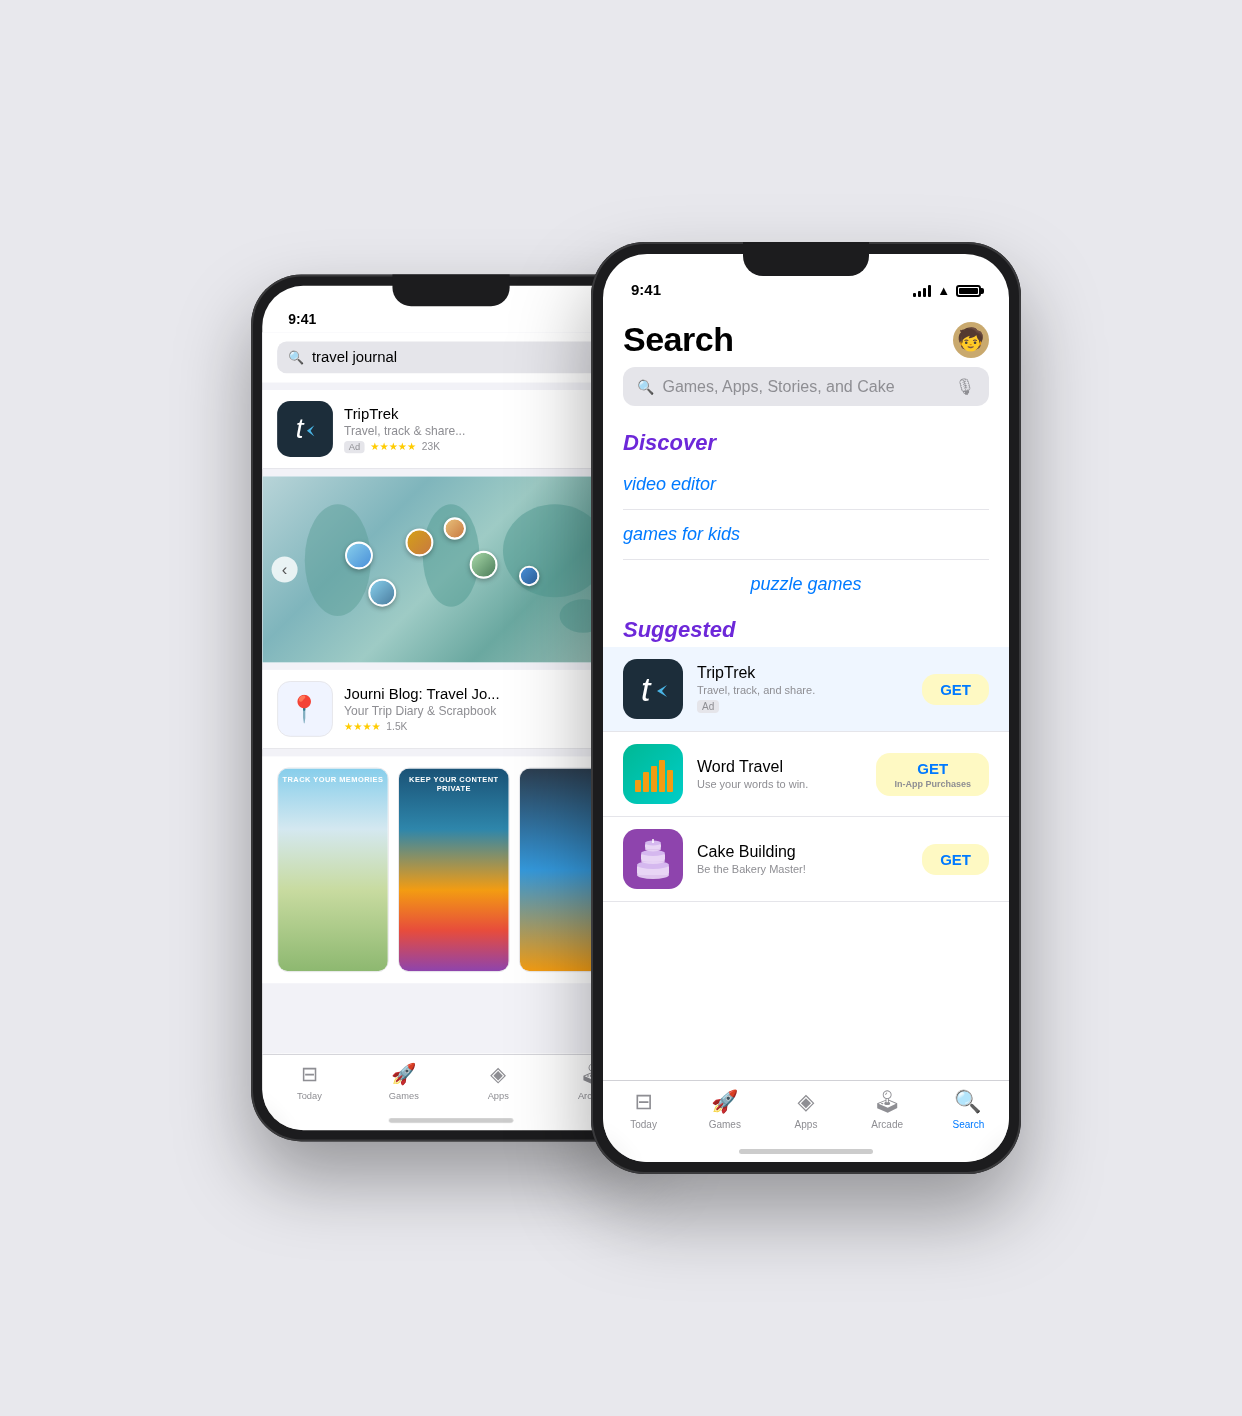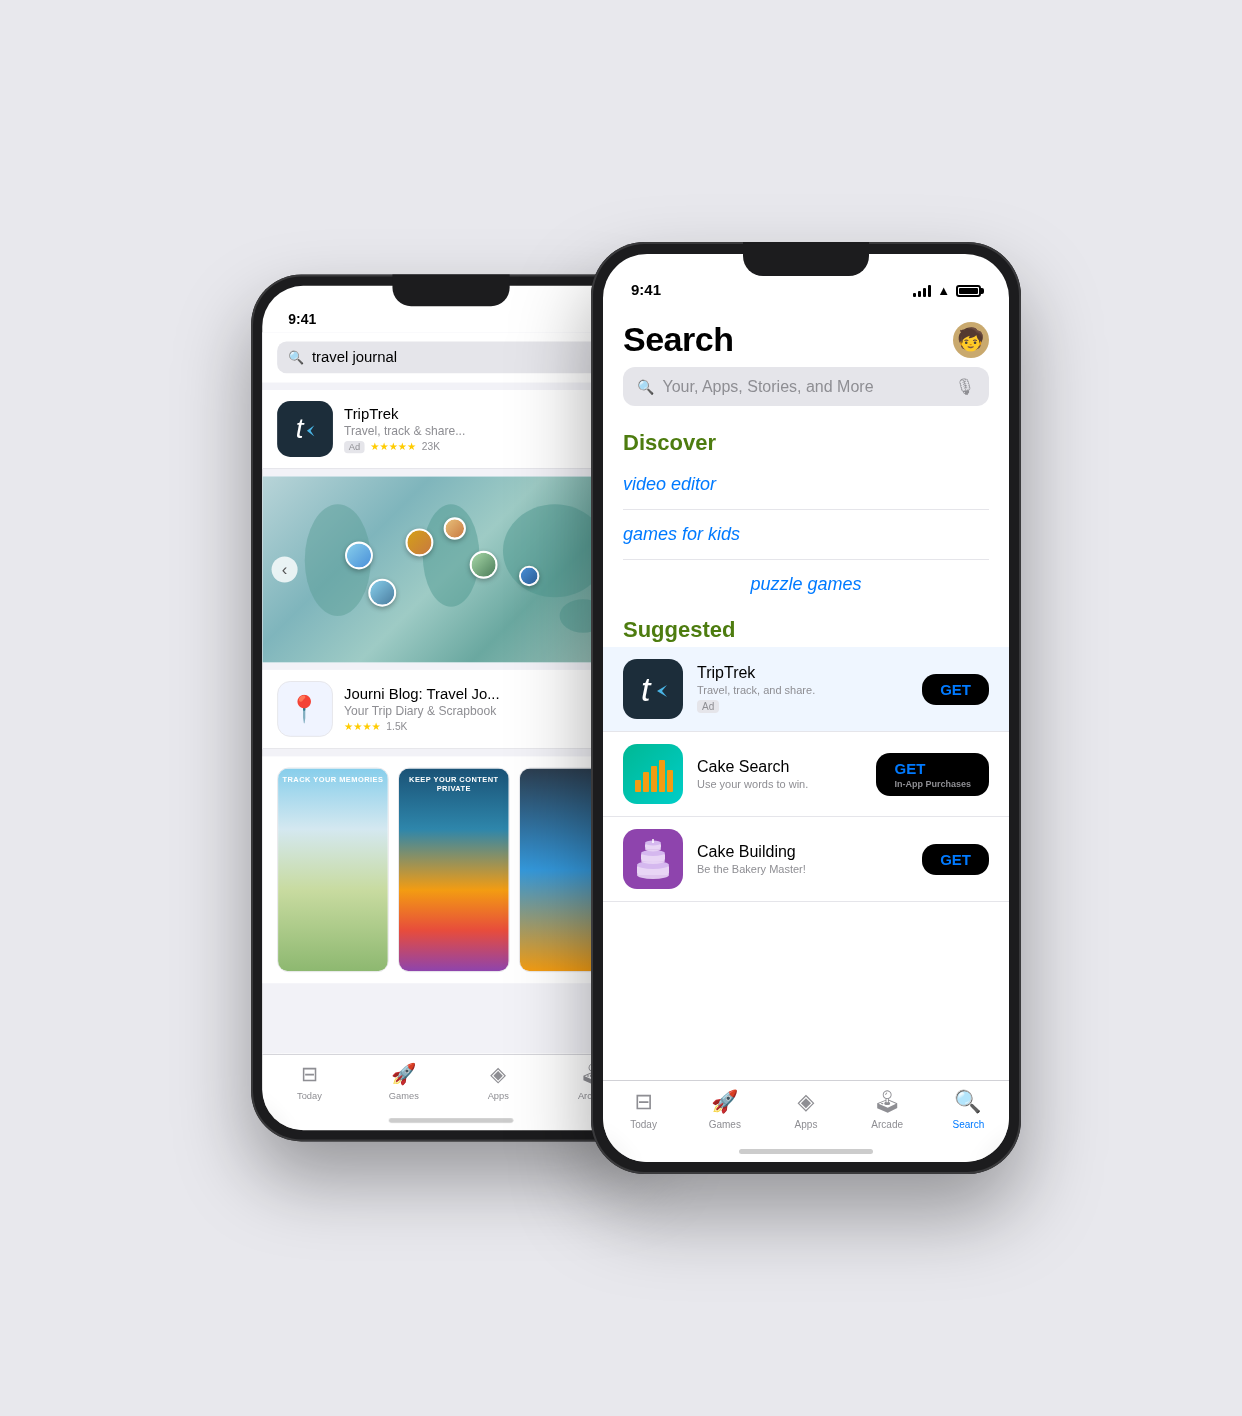--- a/index.html
+++ b/index.html
@@ -390,22 +390,23 @@
       align-items: center;
       gap: 8px;
     }
     .search-field-icon { font-size: 14px; color: #8e8e93; }
     .search-field-placeholder { font-size: 16px; color: #8e8e93; flex: 1; }
     .mic-icon { font-size: 16px; color: #8e8e93; }
 
     .section-title {
       font-size: 22px;
       font-weight: 700;
-      color: #4d7c0f;
+      color: #6d28d9;
       padding: 8px 20px 4px;
+      font-style: italic;
     }
 
     .discover-list { padding: 0 20px; font-style: italic; }
     .discover-item {
       padding: 14px 0;
       border-bottom: 0.5px solid #e5e5ea;
       font-size: 18px;
       color: #007aff;
       cursor: pointer;
     }
@@ -445,33 +446,33 @@
     .suggested-ad-badge {
       background: #e5e5ea;
       color: #8e8e93;
       font-size: 10px;
       padding: 1px 5px;
       border-radius: 4px;
       display: inline-block;
       margin-top: 4px;
     }
     .get-button {
-      background: #000000;
+      background: #fef9c3;
       color: #007aff;
       font-size: 15px;
       font-weight: 600;
       border: none;
       border-radius: 14px;
       padding: 7px 18px;
       cursor: pointer;
       white-space: nowrap;
       flex-shrink: 0;
       display: flex;
       flex-direction: column;
-      align-items: flex-start;
+      align-items: center;
       gap: 2px;
     }
     .get-sub {
       font-size: 9px;
       font-weight: 700;
       color: #8e8e93;
     }
   </style>
 </head>
 <body>
@@ -628,21 +629,21 @@
 
         <div class="page-header">
           <span class="page-title">Search</span>
           <div class="avatar">
             <span>🧒</span>
           </div>
         </div>
 
         <div class="search-field">
           <span class="search-field-icon">🔍</span>
-          <span class="search-field-placeholder">Your, Apps, Stories, and More</span>
+          <span class="search-field-placeholder">Games, Apps, Stories, and Cake</span>
           <span class="mic-icon">🎙</span>
         </div>
 
         <div class="section-title">Discover</div>
         <div class="discover-list">
           <div class="discover-item">video editor</div>
           <div class="discover-item">games for kids</div>
           <div class="discover-item">puzzle games</div>
         </div>
 
@@ -671,21 +672,21 @@
               <svg width="44" height="44" viewBox="0 0 44 44">
 
                 <rect x="4" y="28" width="6" height="12" fill="#f39c12" rx="1"></rect>
                 <rect x="12" y="20" width="6" height="20" fill="#f39c12" rx="1"></rect>
                 <rect x="20" y="14" width="6" height="26" fill="#f39c12" rx="1"></rect>
                 <rect x="28" y="8" width="6" height="32" fill="#f39c12" rx="1"></rect>
                 <rect x="36" y="18" width="6" height="22" fill="#f39c12" rx="1"></rect>
               </svg>
             </div>
             <div class="suggested-info">
-              <div class="suggested-name">Cake Search</div>
+              <div class="suggested-name">Word Travel</div>
               <div class="suggested-desc">Use your words to win.</div>
             </div>
             <button class="get-button">
               <span>GET</span>
               <span class="get-sub">In-App Purchases</span>
             </button>
           </div>
 
           <div class="suggested-item">
             <div class="suggested-app-icon app-icon-cake">

